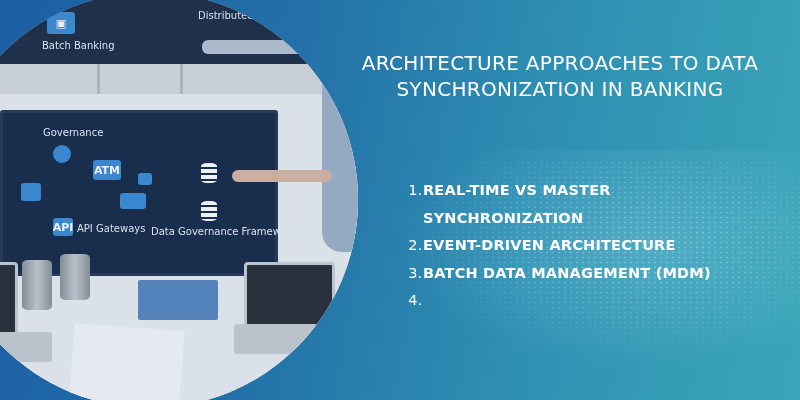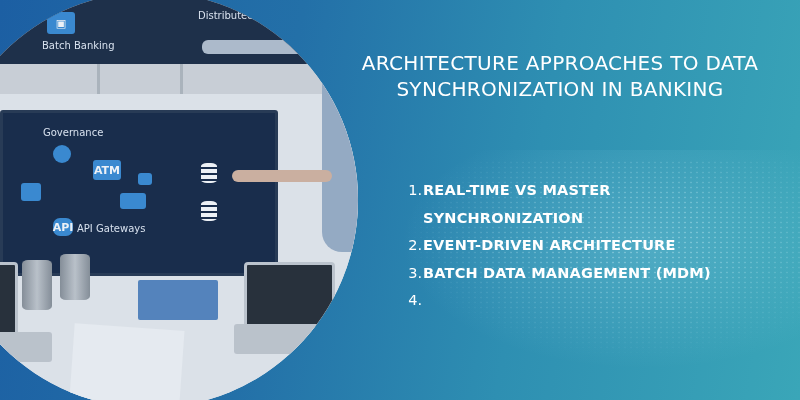--- a/index.html
+++ b/index.html
@@ -55,24 +55,25 @@
   <div class="wall-line" style="left:238px"></div>
   <div class="table"></div>
 
   <div class="board">
     <div class="lbl big" style="left:40px;top:14px;">Governance</div>
     <div class="node" style="left:50px;top:32px;width:18px;height:18px;border-radius:50%;"></div>
     <div class="node" style="left:90px;top:30px;width:28px;height:20px;margin-top:17px;">ATM</div>
     <div class="node" style="left:135px;top:60px;width:14px;height:12px;"></div>
     <div class="node" style="left:18px;top:70px;width:20px;height:18px;"></div>
     <div class="node" style="left:117px;top:80px;width:26px;height:16px;"></div>
-    <div class="node" style="left:50px;top:105px;width:20px;height:18px;border-radius:7px;">API</div>
+    <div class="node" style="left:50px;top:105px;width:20px;height:18px;">API</div>
     <div class="lbl big" style="left:74px;top:110px;">API Gateways</div>
     <div class="db" style="left:198px;top:50px;"></div>
     <div class="db" style="left:198px;top:88px;"></div>
+    <div class="lbl big" style="left:148px;top:113px;">Data Governance Framework</div>
   </div>
 
   <div class="person" style="left:380px;top:60px;width:60px;height:200px;"></div>
   <div class="arm" style="left:260px;top:48px;width:120px;height:14px;background:#b9c4d1;"></div>
   <div class="arm" style="left:290px;top:178px;width:100px;height:12px;"></div>
 
   <div class="cyl" style="left:80px;top:268px;width:30px;height:50px;"></div>
   <div class="cyl" style="left:118px;top:262px;width:30px;height:46px;"></div>
   <div class="book" style="left:196px;top:288px;width:80px;height:40px;"></div>
   <div class="paper" style="left:130px;top:335px;width:110px;height:75px;"></div>

